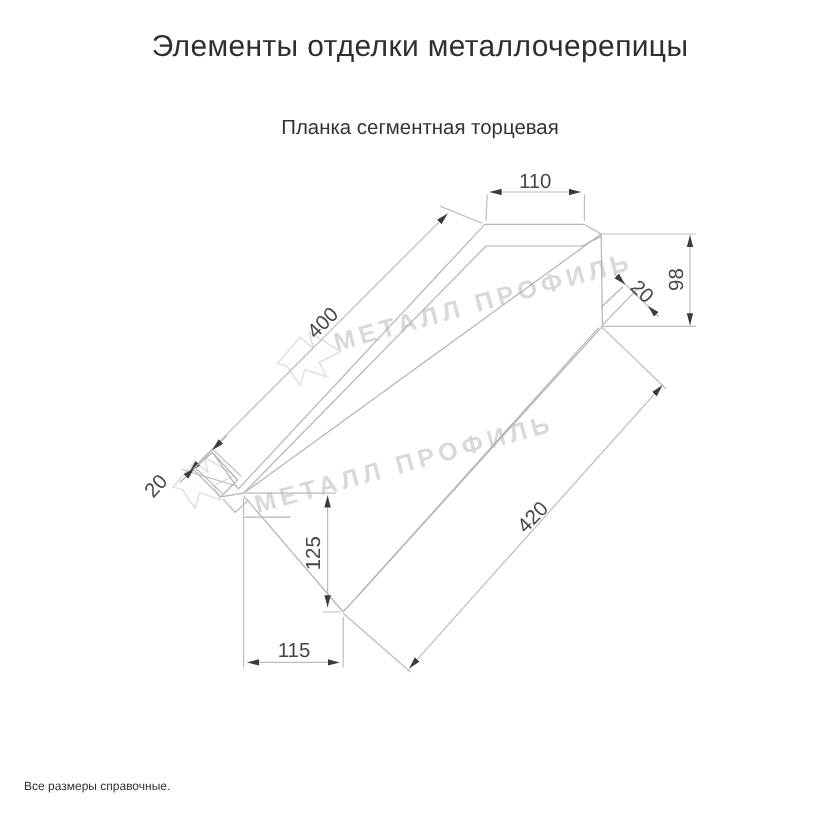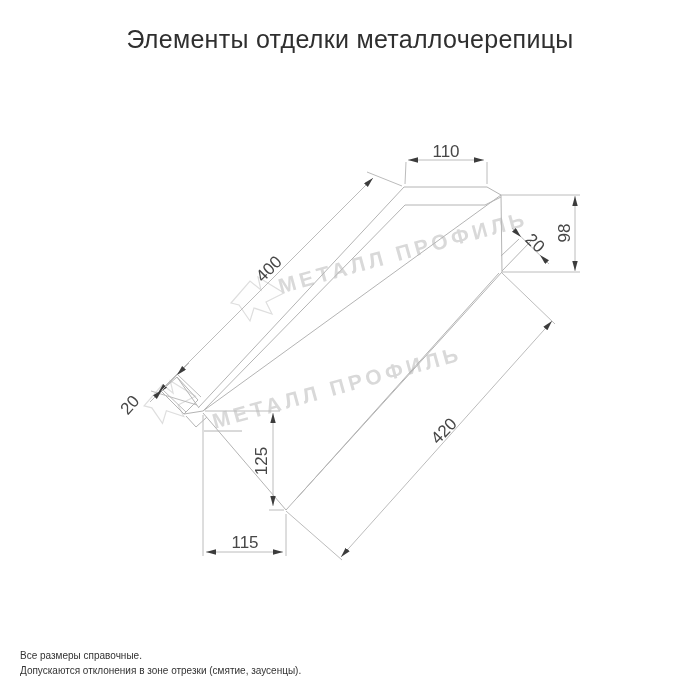--- a/index.html
+++ b/index.html
@@ -19,20 +19,21 @@
   .logo{stroke:#dedede;stroke-width:1.2;fill:#fefefe;}
 </style>
 </head>
 <body>
 
 <div class="page">
 
   <div class="title">Элементы отделки металлочерепицы</div>
 
   <div class="subtitle">
+    <div>Планка сегментная торцевая</div>
   </div>
 
   <svg width="700" height="700" viewBox="0 0 700 700">
     <defs>
       <marker id="arr" orient="auto-start-reverse" markerUnits="userSpaceOnUse" markerWidth="12" markerHeight="7" refX="10" refY="2.7">
         <path d="M0,0 L10,2.7 L0,5.4 Z" fill="#3c3c3c"></path>
       </marker>
     </defs>
 
     <g>
@@ -107,16 +108,15 @@
 
     <g>
       <path class="dimln" d="M203,415 L203,556 M286,514 L286,556"></path>
       <path class="dimln" d="M206,552 L283,552" marker-start="url(#arr)" marker-end="url(#arr)"></path>
       <text class="dim" x="245" y="542" text-anchor="middle" dominant-baseline="central">115</text>
     </g>
   </svg>
 
   <div class="footer">
     <div>Все размеры справочные.</div>
-    <div>Допускаются отклонения в зоне отрезки (смятие, заусенцы).</div>
   </div>
 
 </div>
 
 </body></html>

